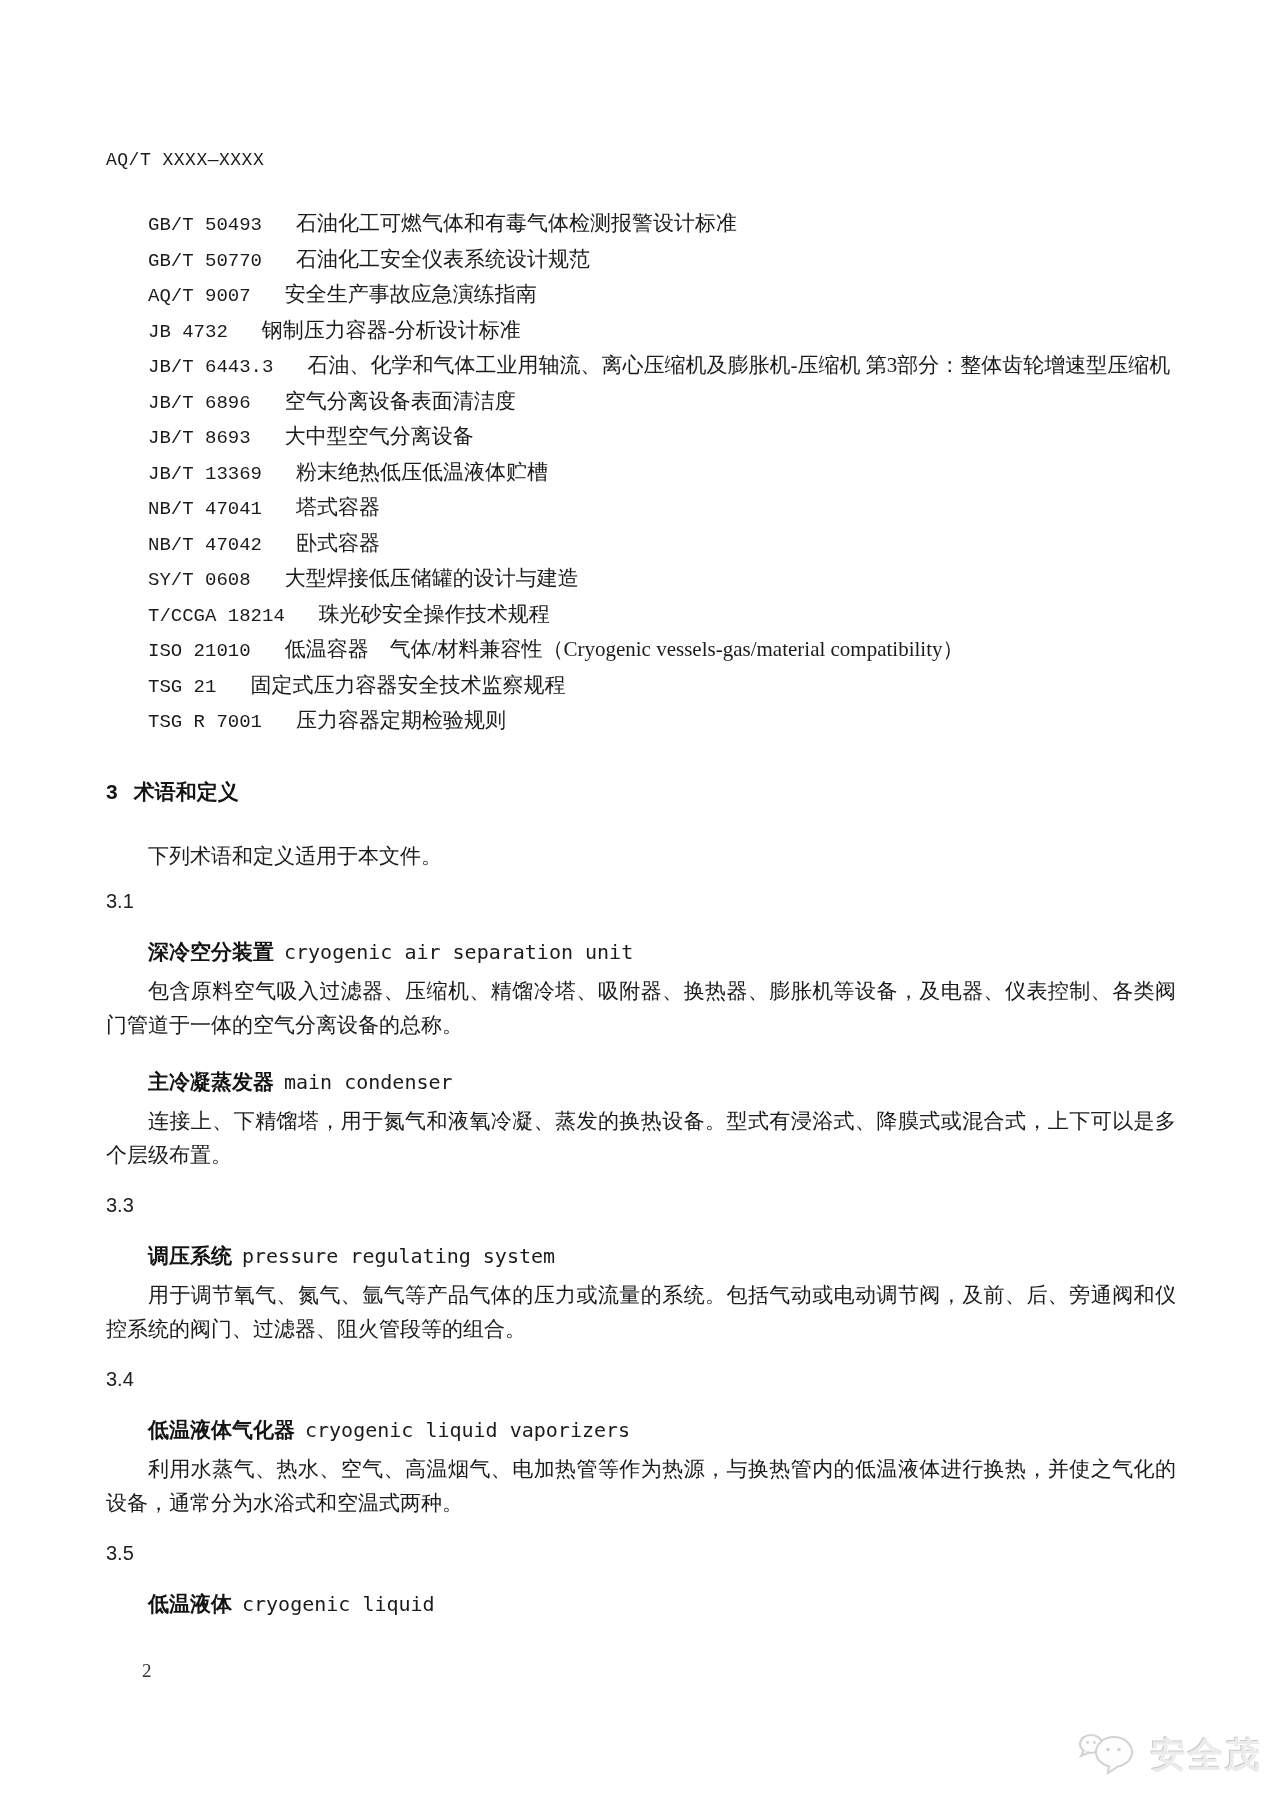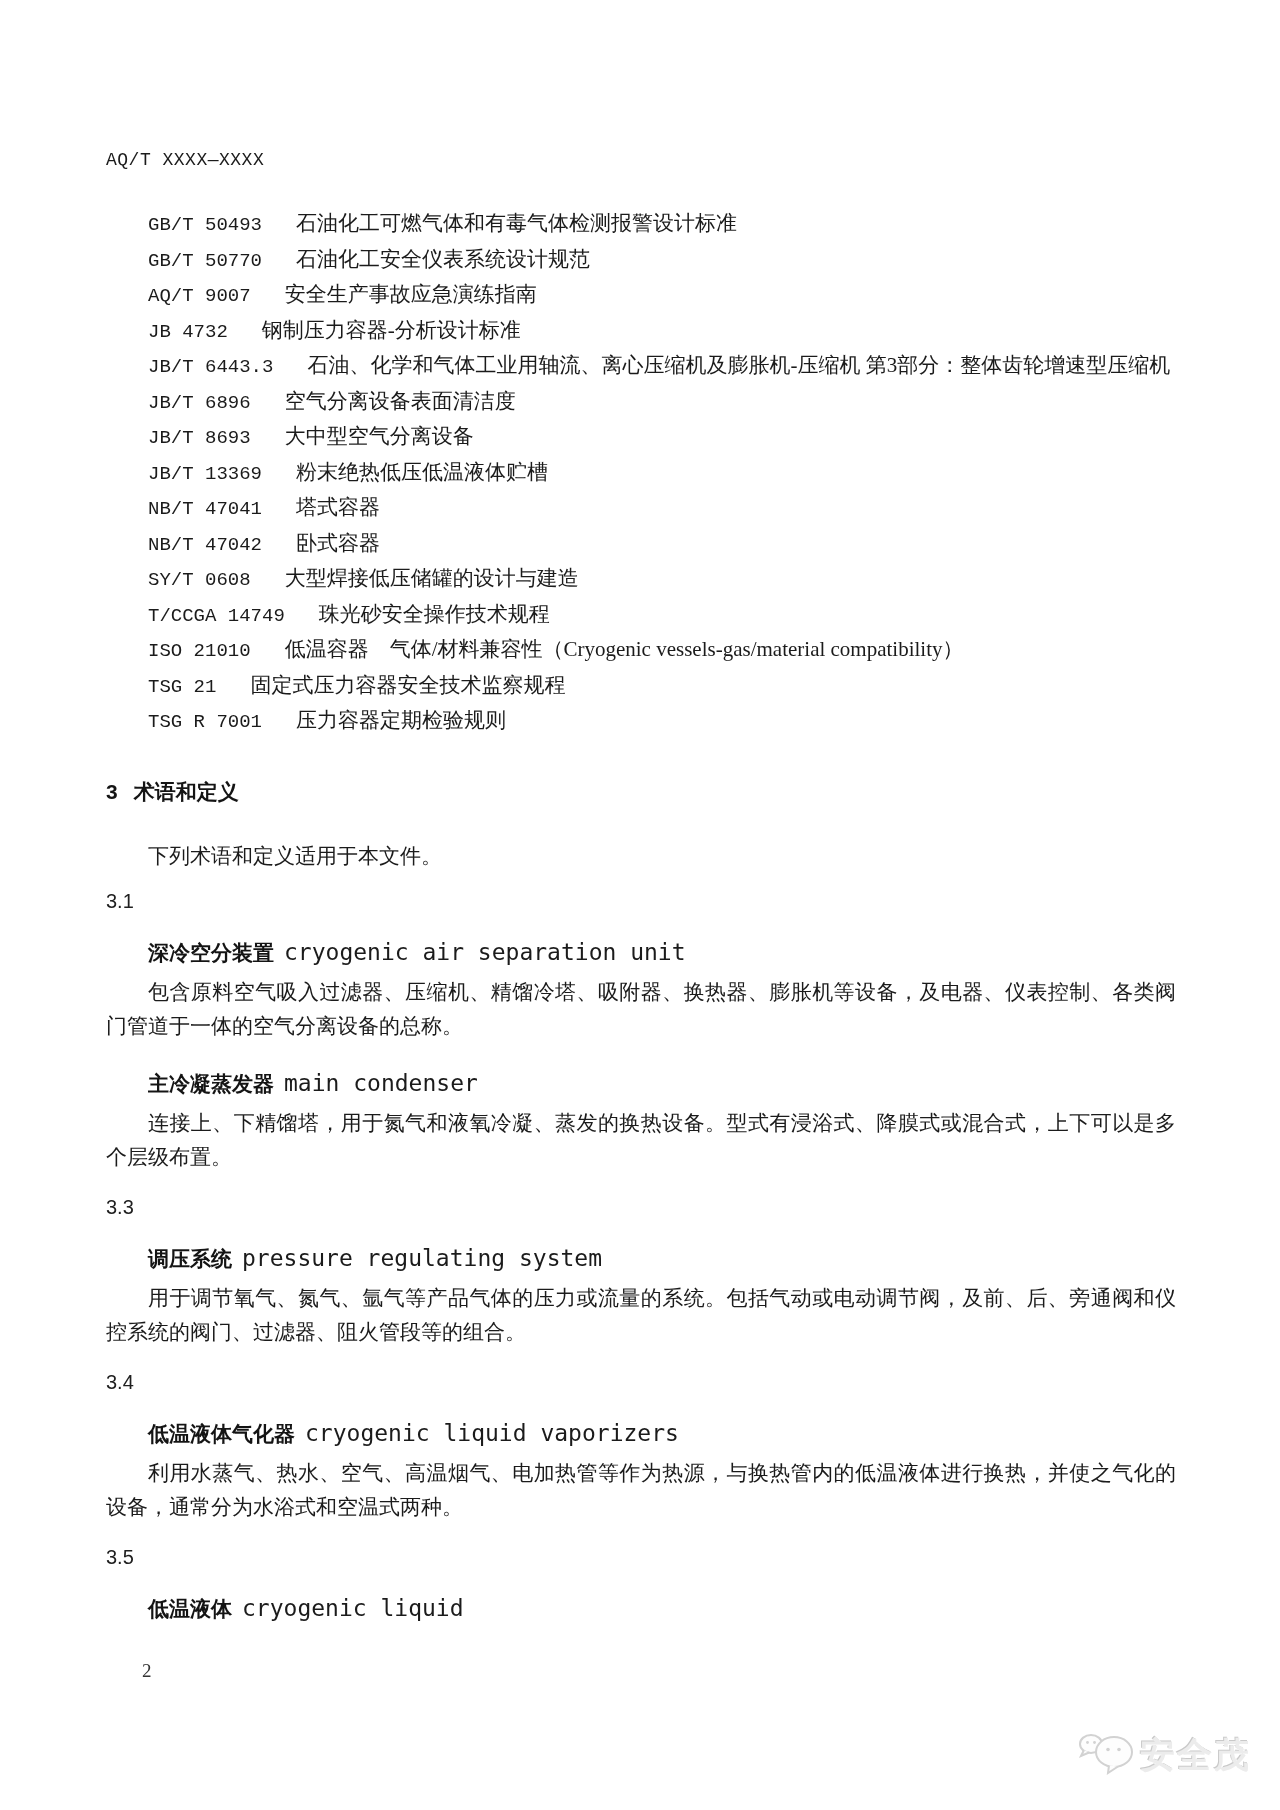--- a/index.html
+++ b/index.html
@@ -22,29 +22,29 @@
   }
   h2.section-heading .num{margin-right:16px;}
   .intro{margin:40px 0 0;font-size:21px;line-height:24px;text-indent:2em;}
   .clause{
     margin:22px 0 0;font-family:"Liberation Sans",sans-serif;
     font-size:20px;line-height:22px;color:#202020;
   }
   .clause.first{}
   .term{margin:28px 0 0;font-size:21px;line-height:24px;text-indent:2em;}
   .term .zh{font-family:"Liberation Sans",sans-serif;font-weight:bold;color:#141414;}
-  .term .en{font-family:"DejaVu Sans Mono",monospace;font-size:23px;margin-left:10px;color:#1b1b1b;}
+  .term .en{font-family:"DejaVu Sans Mono",monospace;font-size:20px;margin-left:10px;color:#1b1b1b;}
   .def{margin:10px 0 0;font-size:21px;line-height:34px;text-indent:2em;text-align:justify;}
   .pagenum{
     position:absolute;left:142px;top:1660px;
     font-size:19px;font-family:"Liberation Serif",serif;color:#333;
   }
   .watermark{
     position:absolute;left:1078px;top:1733px;height:44px;
-    display:flex;align-items:center;gap:4px;user-select:none;
+    display:flex;align-items:center;gap:15px;user-select:none;
   }
   .watermark .brand{
     font-family:"Liberation Sans",sans-serif;font-size:35px;font-weight:bold;
     color:#ececec;text-shadow:1px 1px 0 #ffffff,-1px -1px 0 #c9c9c9;
     letter-spacing:2px;
   }
 </style>
 </head>
 <body>
 
@@ -57,21 +57,21 @@
     <p><span class="ref-code">GB/T 50770</span><span class="ref-gap"></span><span>石油化工安全仪表系统设计规范</span></p>
     <p><span class="ref-code">AQ/T 9007</span><span class="ref-gap"></span><span>安全生产事故应急演练指南</span></p>
     <p><span class="ref-code">JB 4732</span><span class="ref-gap"></span><span>钢制压力容器-分析设计标准</span></p>
     <p><span class="ref-code">JB/T 6443.3</span><span class="ref-gap"></span><span>石油、化学和气体工业用轴流、离心压缩机及膨胀机-压缩机 第3部分：整体齿轮增速型压缩机</span></p>
     <p><span class="ref-code">JB/T 6896</span><span class="ref-gap"></span><span>空气分离设备表面清洁度</span></p>
     <p><span class="ref-code">JB/T 8693</span><span class="ref-gap"></span><span>大中型空气分离设备</span></p>
     <p><span class="ref-code">JB/T 13369</span><span class="ref-gap"></span><span>粉末绝热低压低温液体贮槽</span></p>
     <p><span class="ref-code">NB/T 47041</span><span class="ref-gap"></span><span>塔式容器</span></p>
     <p><span class="ref-code">NB/T 47042</span><span class="ref-gap"></span><span>卧式容器</span></p>
     <p><span class="ref-code">SY/T 0608</span><span class="ref-gap"></span><span>大型焊接低压储罐的设计与建造</span></p>
-    <p><span class="ref-code">T/CCGA 14749</span><span class="ref-gap"></span><span>珠光砂安全操作技术规程</span></p>
+    <p><span class="ref-code">T/CCGA 18214</span><span class="ref-gap"></span><span>珠光砂安全操作技术规程</span></p>
     <p><span class="ref-code">ISO 21010</span><span class="ref-gap"></span><span>低温容器　气体/材料兼容性（Cryogenic vessels-gas/material compatibility）</span></p>
     <p><span class="ref-code">TSG 21</span><span class="ref-gap"></span><span>固定式压力容器安全技术监察规程</span></p>
     <p><span class="ref-code">TSG R 7001</span><span class="ref-gap"></span><span>压力容器定期检验规则</span></p>
   </div>
 
   <h2 class="section-heading"><span class="num">3</span><span>术语和定义</span></h2>
 
   <p class="intro">下列术语和定义适用于本文件。</p>
 
   <p class="clause first">3.1</p>

